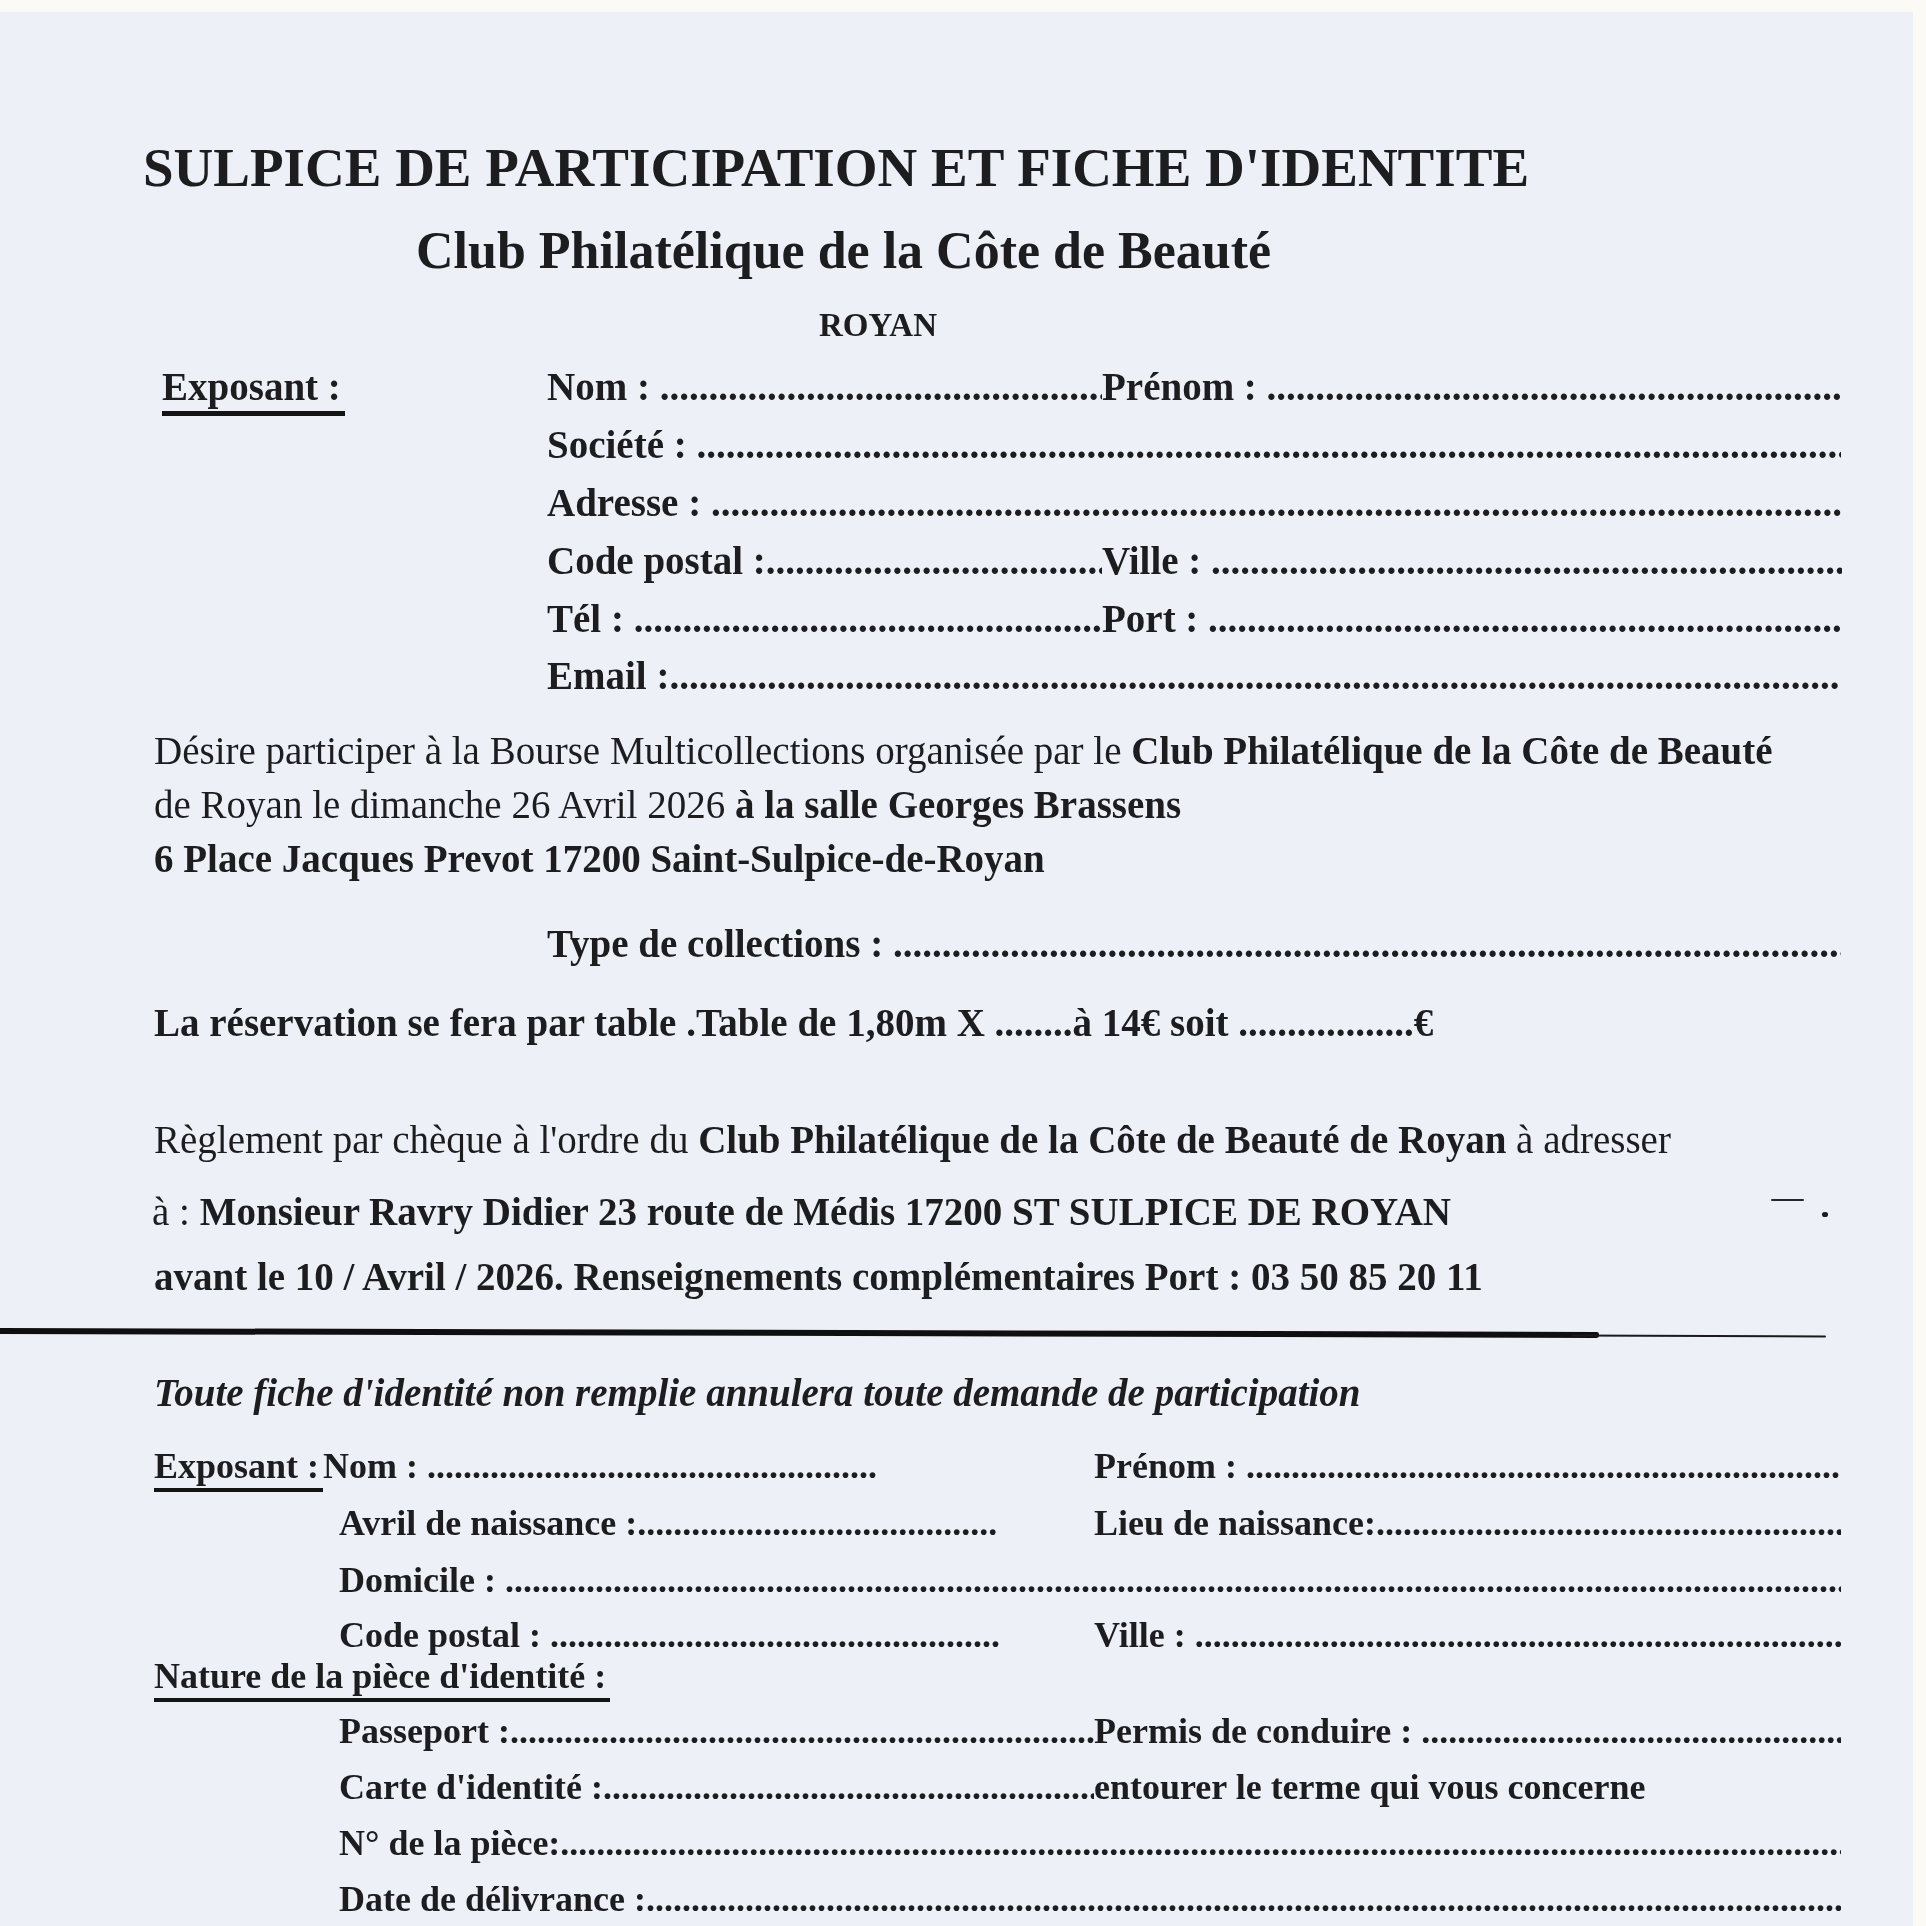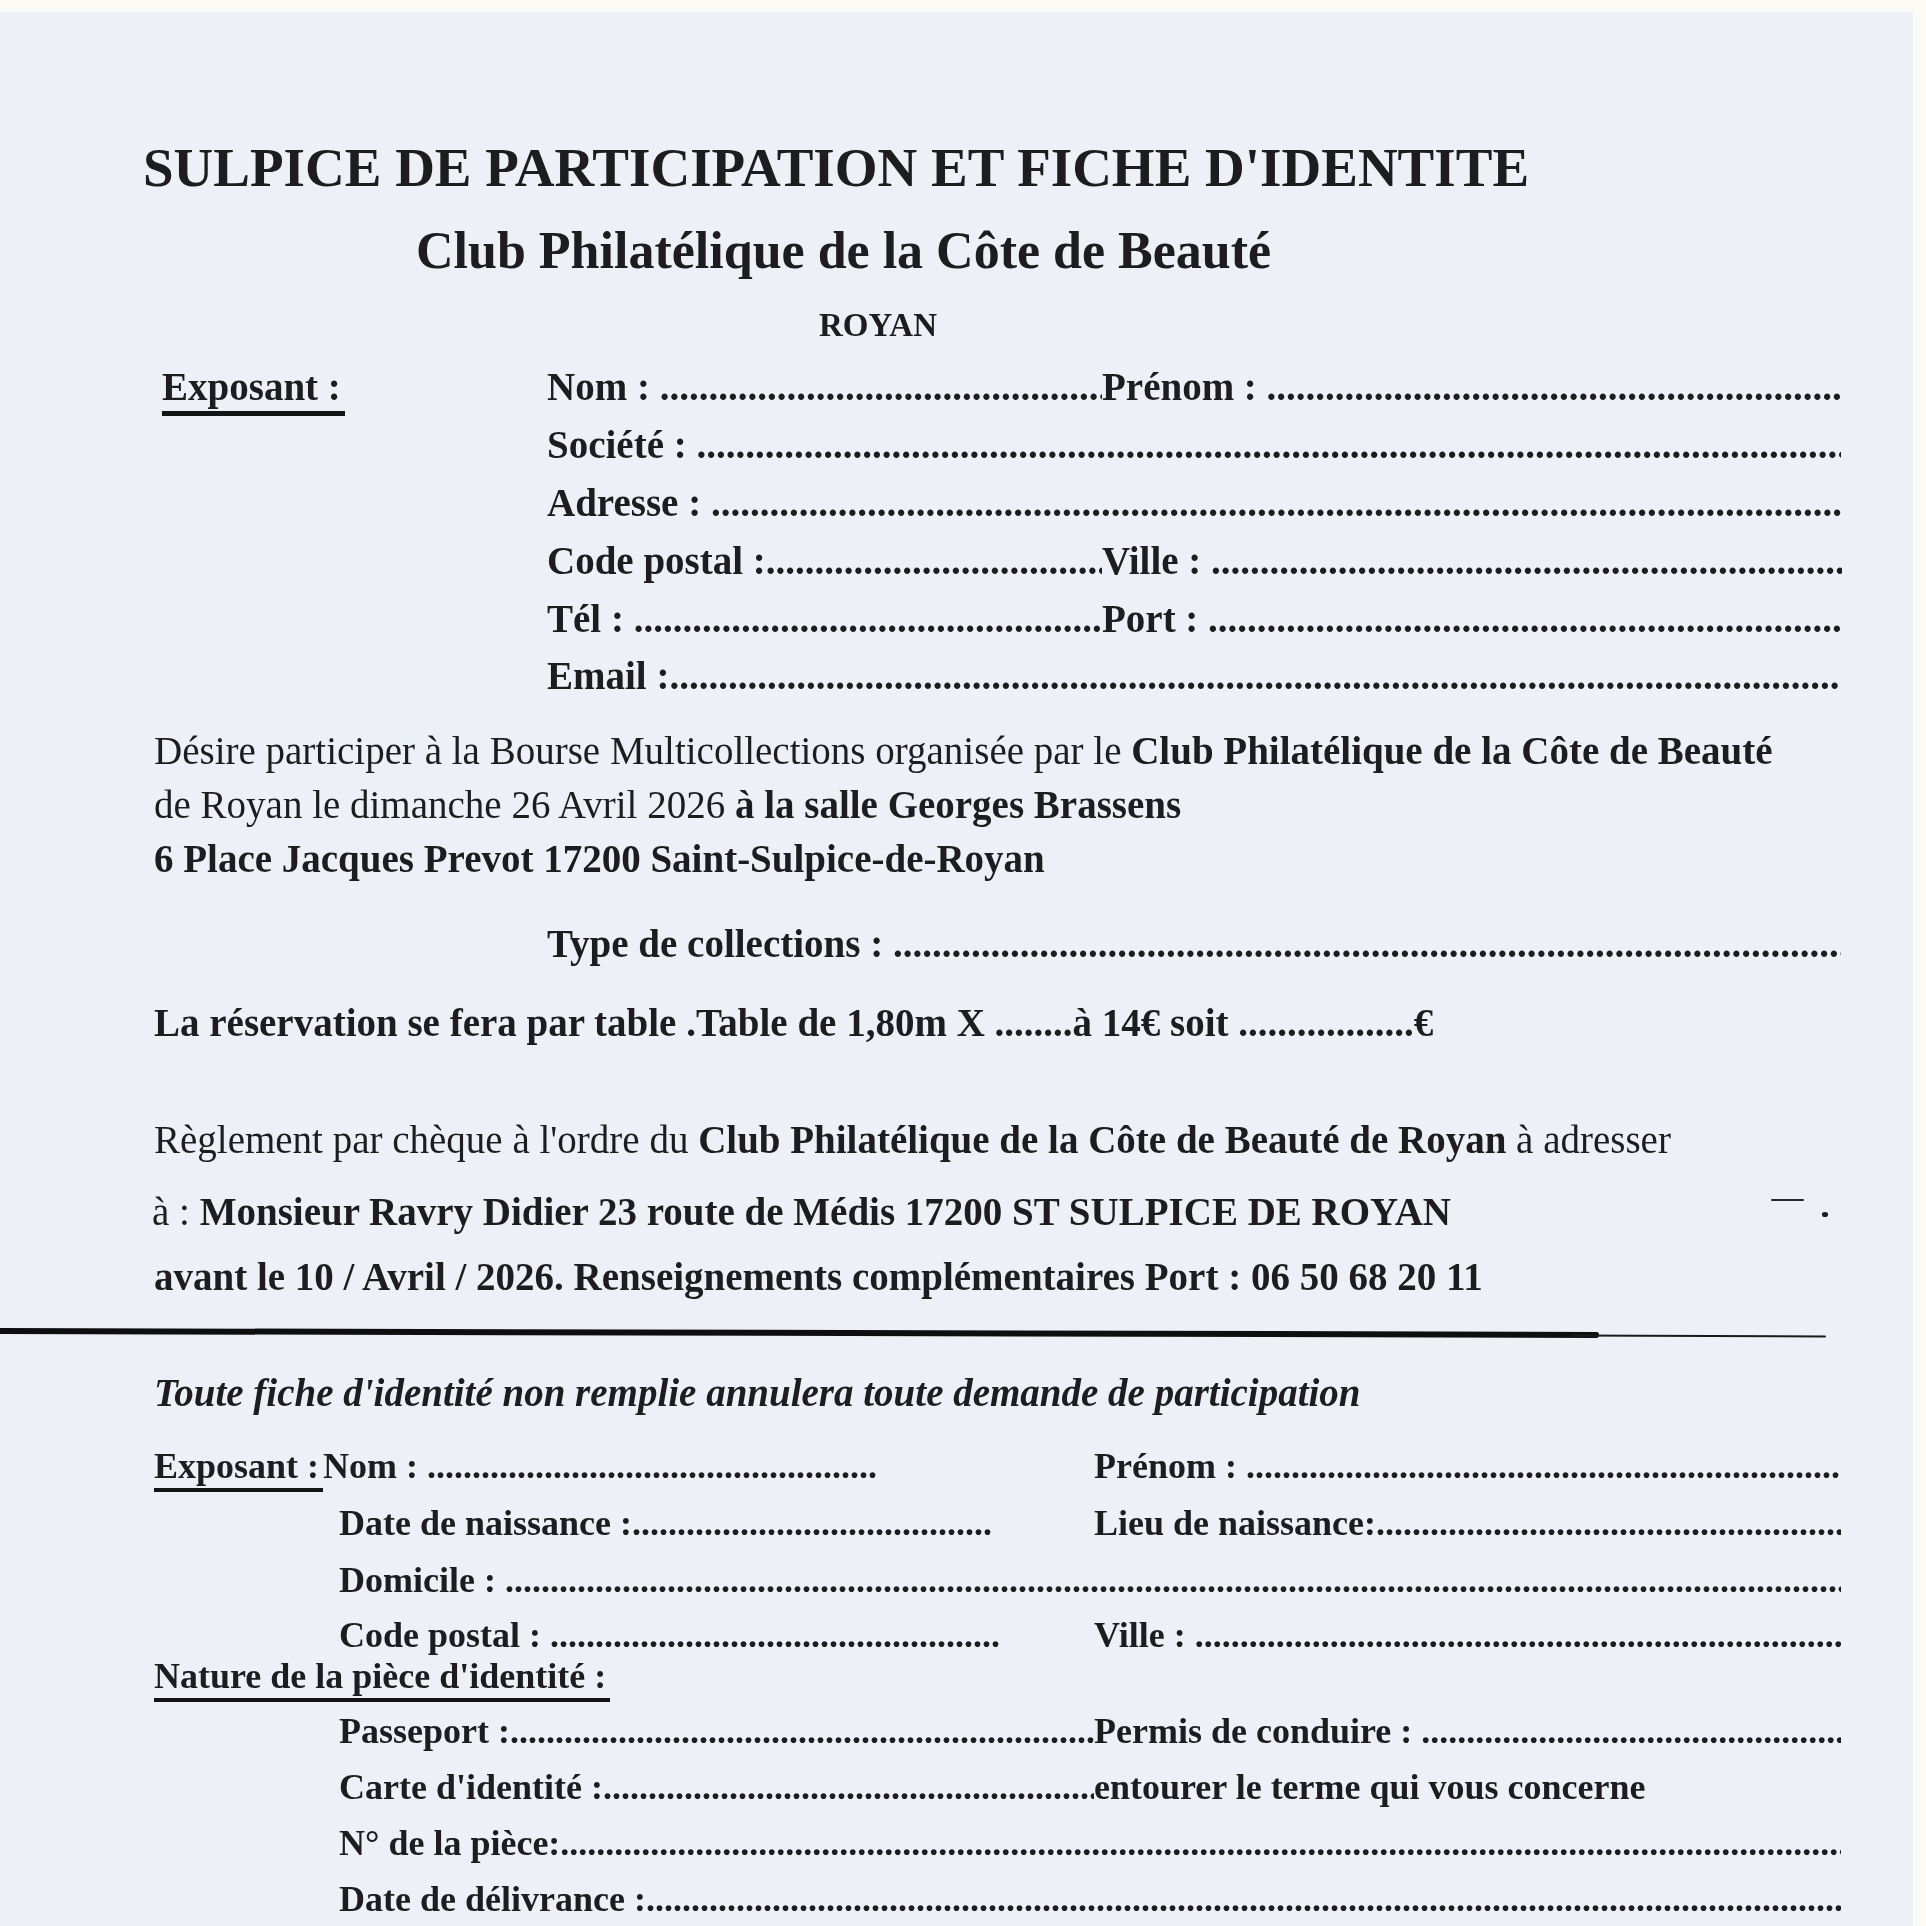--- a/index.html
+++ b/index.html
@@ -100,32 +100,32 @@
 </div>
 
 <div class="line b f1" style="left:154px;top:1000px;">La réservation se fera par table .Table de 1,80m X ........à 14€ soit ..................€</div>
 
 <div class="line f1" style="left:154px;top:1117px;">
   <span>Règlement par chèque à l'ordre du </span><span class="b">Club Philatélique de la Côte de Beauté de Royan</span><span> à adresser</span>
 </div>
 <div class="line f1" style="left:152px;top:1189px;">
   <span>à : </span><span class="b">Monsieur Ravry Didier  23 route de Médis 17200 ST SULPICE DE ROYAN</span>
 </div>
-<div class="line b f1" style="left:154px;top:1254px;">avant le 10 / Avril  / 2026. Renseignements complémentaires Port : 06 50 68 20 11</div>
+<div class="line b f1" style="left:154px;top:1254px;">avant le 10 / Avril  / 2026. Renseignements complémentaires Port : 03 50 85 20 11</div>
 
 <div class="divider-main"></div>
 <div class="divider-tail"></div>
 
 <div class="line b i f1" style="left:154px;top:1370px;">Toute fiche d'identité non remplie annulera toute demande de participation</div>
 
 <div class="line b f2" style="left:154px;top:1445px;width:1687px;">
   <span class="c" style="width:940px;"><span class="u2">Exposant :</span><span>Nom : ..................................................</span></span><span class="c" style="width:747px;">Prénom : ......................................................................</span>
 </div>
 <div class="line b f2" style="left:339px;top:1502px;width:1502px;">
-  <span class="c" style="width:755px;">Date de naissance :........................................</span><span class="c" style="width:747px;">Lieu de naissance:............................................................</span>
+  <span class="c" style="width:755px;">Avril de naissance :........................................</span><span class="c" style="width:747px;">Lieu de naissance:............................................................</span>
 </div>
 <div class="line b f2" style="left:339px;top:1559px;width:1502px;">
   <span class="c" style="width:1502px;">Domicile : ................................................................................................................................................................................</span>
 </div>
 <div class="line b f2" style="left:339px;top:1614px;width:1502px;">
   <span class="c" style="width:755px;">Code postal : ..................................................</span><span class="c" style="width:747px;">Ville : ................................................................................</span>
 </div>
 
 <div class="line b f2" style="left:154px;top:1655px;">
   <span class="u2">Nature de la pièce d'identité :</span>

